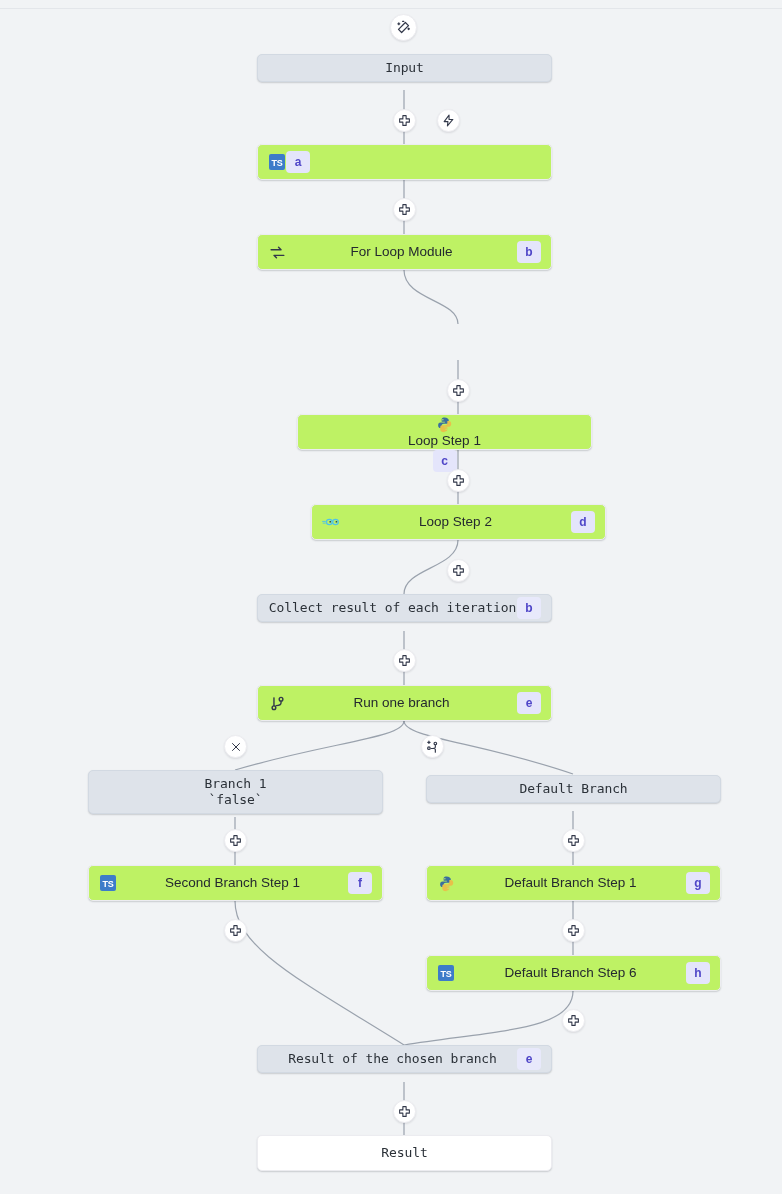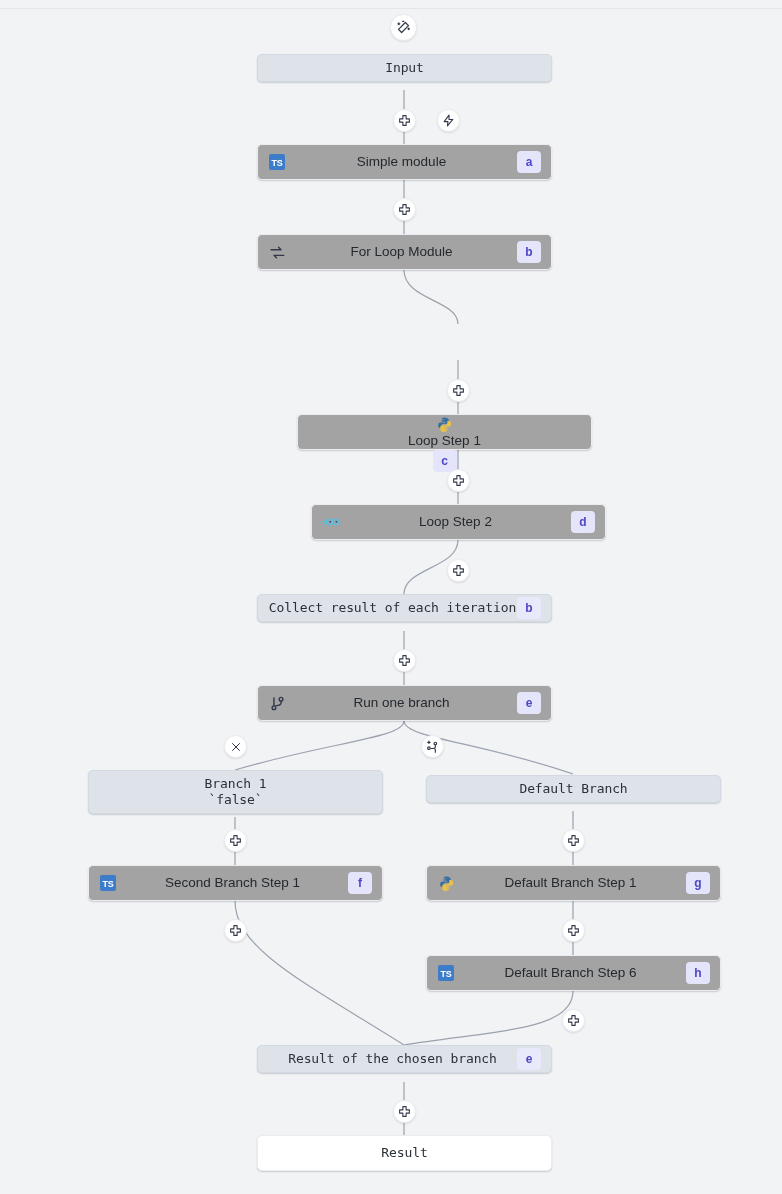--- a/index.html
+++ b/index.html
@@ -33,21 +33,21 @@
 
   
   .node {
     position: absolute;
     display: flex;
     align-items: center;
     border-radius: 5px;
     box-shadow: 0 1px 2px rgba(16,24,40,.12), 0 1px 1px rgba(16,24,40,.06);
   }
   .node.module {
-    background: #a3a3a3;
+    background: #bef264;
     border: 1px solid #ececf0;
     height: 36px;
     padding: 0 10px;
   }
   .node.virtual {
     background: #dee3ea;
     border: 1px solid #d2d9e2;
     height: 28px;
     padding: 0 10px;
     justify-content: center;
@@ -186,21 +186,20 @@
   <div class="handle" style="left:437px; top:109px;">
     <svg width="13" height="13" viewBox="0 0 24 24">
       <path class="handle-stroke" d="M13 2 L4 14 h7 l-1 8 L20 10 h-7 Z"></path>
     </svg>
   </div>
 
   <div class="node module" style="left:257px; top:144px; width:295px;">
     <span class="lang-icon">
       <span class="ts-icon">TS</span>
     </span>
-    <span class="title">Simple module</span>
     <span class="badge">a</span>
   </div>
 
   <div class="handle" style="left:393px; top:198px;">
     <svg width="13" height="13" viewBox="0 0 24 24">
       <path class="handle-stroke" d="M9 3 h6 v6 h6 v6 h-6 v6 h-6 v-6 h-6 v-6 h6 Z"></path>
     </svg>
   </div>
 
   <div class="node module" style="left:257px; top:234px; width:295px;">

